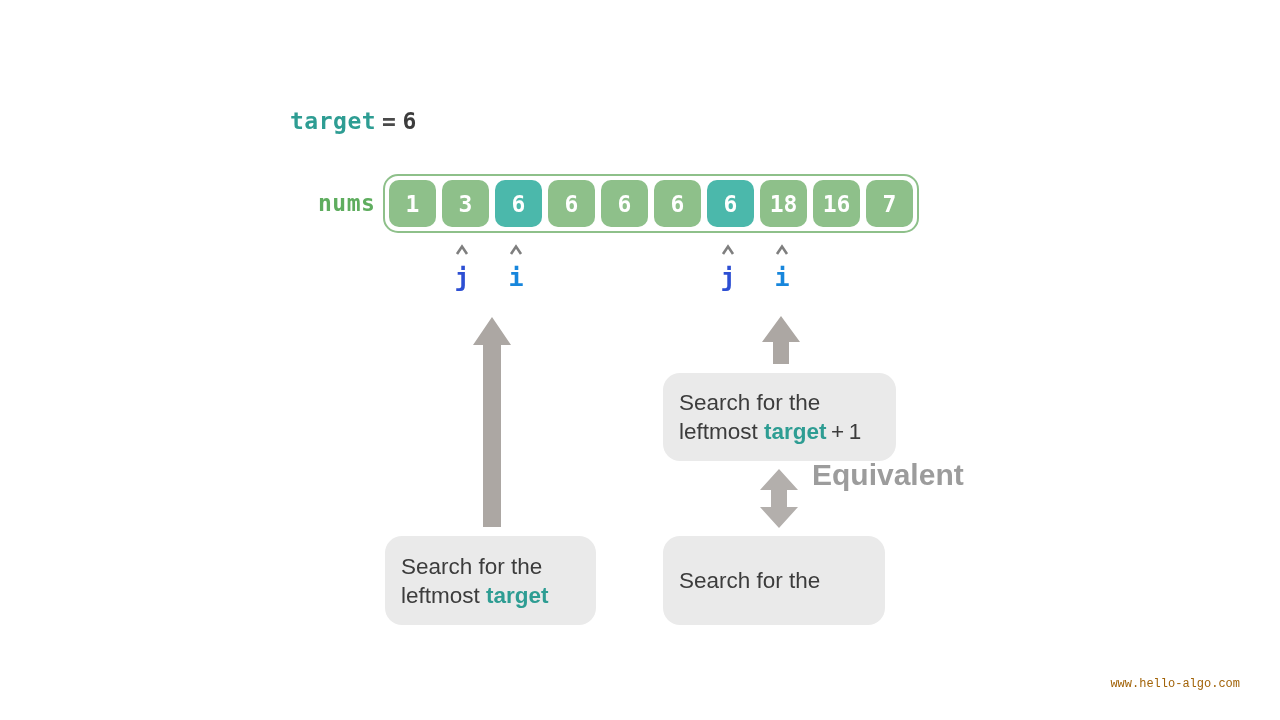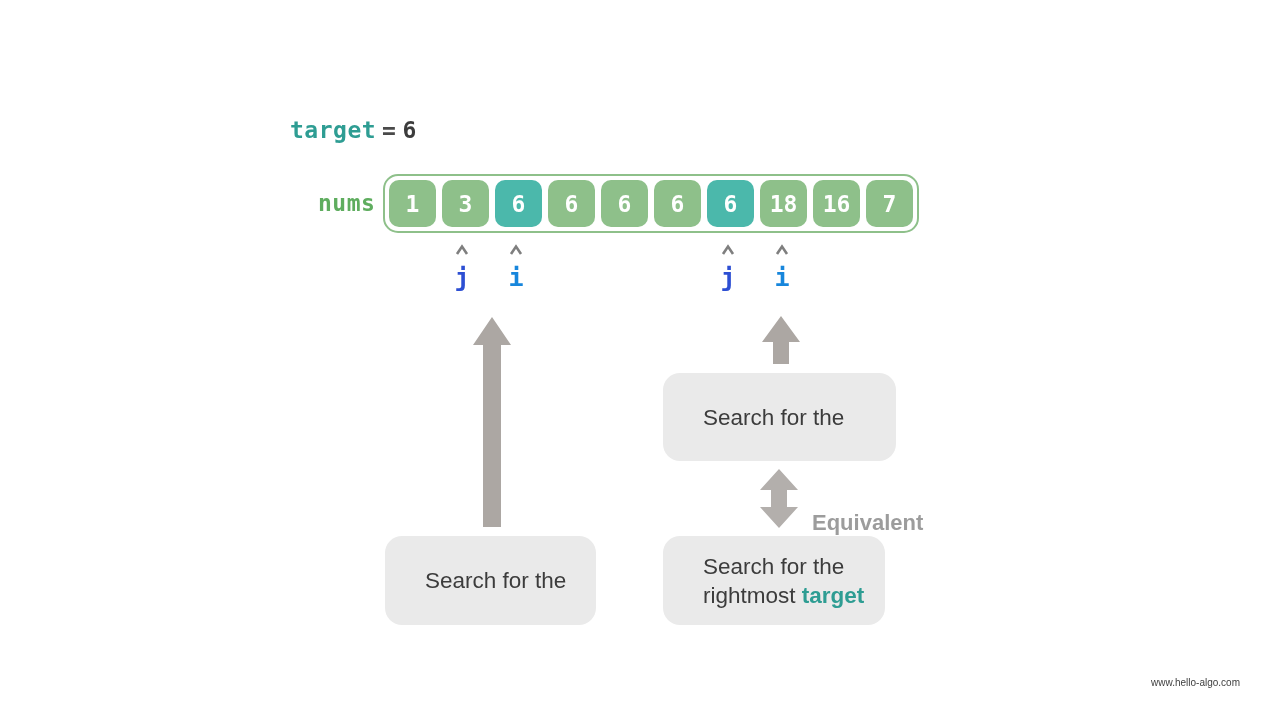--- a/index.html
+++ b/index.html
@@ -7,21 +7,21 @@
     position: relative;
     width: 1280px;
     height: 720px;
     background: #ffffff;
     overflow: hidden;
     font-family: "Liberation Sans", sans-serif;
   }
 
   
   #target-equation {
-    position: absolute; left: 290px; top: 117px;
+    position: absolute; left: 290px; top: 108px;
     font-family: "DejaVu Sans Mono", monospace;
     font-size: 23px; font-weight: bold; color: #3c3c3c;
     letter-spacing: 0.5px;
   }
   #target-equation .kw { color: #2e9d93; }
   #target-equation .eq { font-weight: bold; color: #4a4a4a; padding: 0 6px; }
 
   
   #nums-label {
     position: absolute; left: 290px; top: 190px;
@@ -67,38 +67,38 @@
 
   
   .note-box {
     position: absolute;
     background: #eaeaea;
     border-radius: 17px;
     color: #3c3c3c;
     font-size: 22.5px;
     line-height: 29px;
     display: flex; flex-direction: column; justify-content: center;
-    padding-left: 40px; padding-right: 10px;
+    padding-left: 16px; padding-right: 10px;
     box-sizing: border-box;
   }
   .note-box .kw { color: #2e9d93; font-weight: bold; }
   #note-left   { left: 385px; top: 536px; width: 211px; height: 89px; }
   #note-right-top    { left: 663px; top: 373px; width: 233px; height: 88px; }
   #note-right-bottom { left: 663px; top: 536px; width: 222px; height: 89px; }
 
   #equivalent-label {
-    position: absolute; left: 812px; top: 510px;
-    font-size: 22px; font-weight: bold; color: #9c9c9c; text-align: right;
+    position: absolute; left: 812px; top: 458px;
+    font-size: 30px; font-weight: bold; color: #9c9c9c; text-align: right;
   }
 
   
   #watermark {
     position: absolute; right: 40px; top: 677px;
-    font-family: Liberation Sans, sans-serif;
-    font-size: 10px; color: #404040;
+    font-family: Liberation Mono, monospace;
+    font-size: 12px; color: #a16207;
   }
 </style>
 </head>
 <body>
 
 <div id="canvas">
 
   <div id="target-equation">
     <span class="kw">target</span><span class="eq">=</span><span>6</span>
   </div>
@@ -143,28 +143,29 @@
   <svg class="arrow" style="left:761px; top:316px" width="40" height="48" viewBox="0 0 40 48">
     <polygon points="20,0 1,26 12,26 12,48 28,48 28,26 39,26" fill="#aca7a3"></polygon>
   </svg>
 
   <svg class="arrow" style="left:759px; top:469px" width="40" height="59" viewBox="0 0 40 59">
     <polygon points="20,0 1,21 12,21 12,38 1,38 20,59 39,38 28,38 28,21 39,21" fill="#b3afac"></polygon>
   </svg>
 
   <div id="note-left" class="note-box">
     <div><span>Search for the</span></div>
+    <div><span>leftmost </span><span class="kw">target</span><span></span></div>
   </div>
 
   <div id="note-right-top" class="note-box">
     <div><span>Search for the</span></div>
+    <div><span>leftmost </span><span class="kw">target</span><span> + 1</span></div>
   </div>
 
   <div id="note-right-bottom" class="note-box">
     <div><span>Search for the</span></div>
-    <div><span>rightmost </span><span class="kw">target</span><span></span></div>
   </div>
 
   <div id="equivalent-label">Equivalent</div>
 
   <div id="watermark">www.hello-algo.com</div>
 
 </div>
 
 </body></html>

